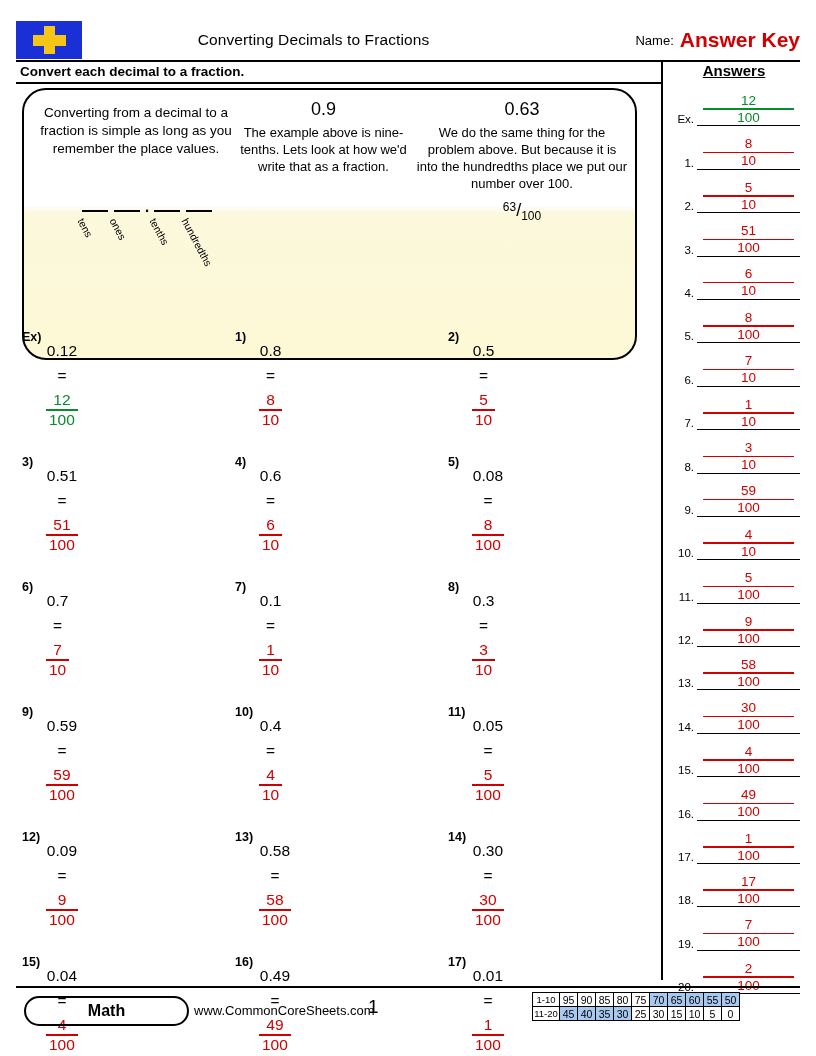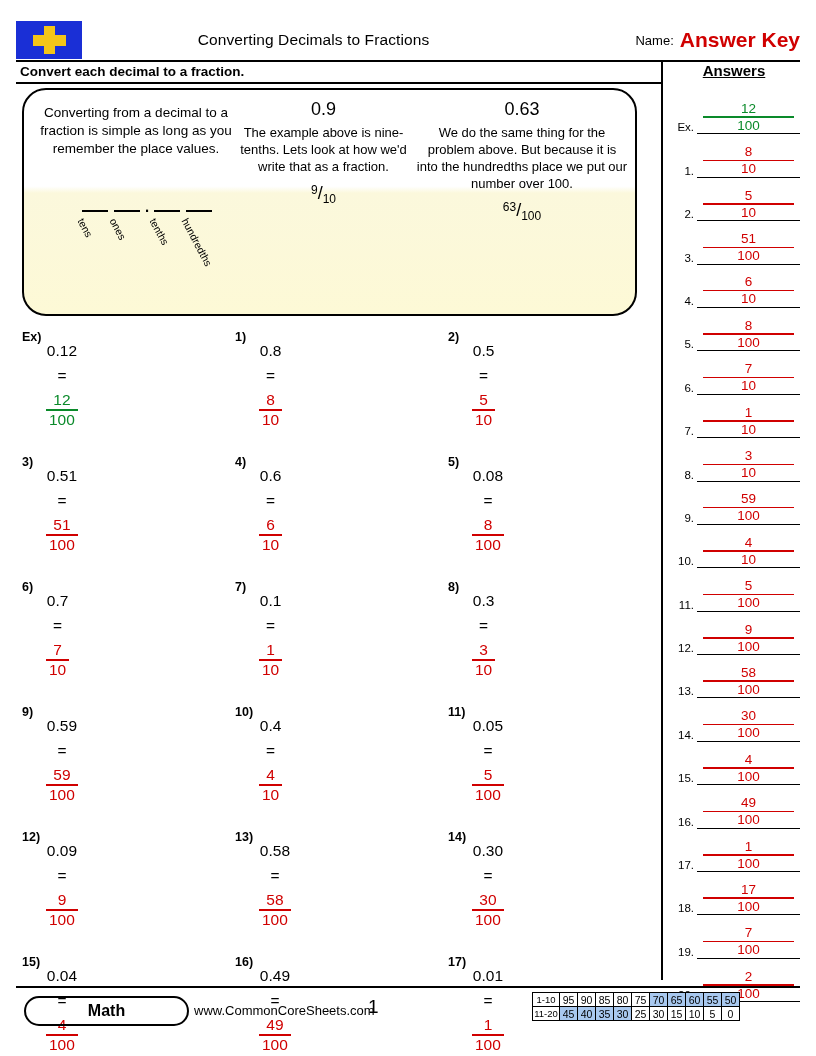--- a/index.html
+++ b/index.html
@@ -36,21 +36,21 @@
   .instruction {
     position:absolute; left:20px; top:64px; font-size:13.5px; font-weight:bold;
   }
   .hr-second { position:absolute; left:16px; top:82px; width:645px; height:2px; background:#000; }
 
   
   .vdiv { position:absolute; left:661px; top:60px; width:2px; height:920px; background:#000; }
 
   
   .infobox {
-    position:absolute; left:22px; top:88px; width:615px; height:228px;
+    position:absolute; left:22px; top:88px; width:615px; height:272px;
     border:2px solid #000; border-radius:24px;
     background:linear-gradient(to bottom, #ffffff 0%, #ffffff 43%, #fbf8dc 46%, #fdf9d6 100%);
     box-sizing:border-box;
     overflow:hidden;
   }
   .info-col { position:absolute; box-sizing:border-box; }
   .info-col1 { left:16px; top:14px; width:192px; text-align:center; font-size:13.5px; line-height:1.35; }
   .info-col2 { left:212px; top:8px; width:175px; text-align:center; font-size:13px; line-height:1.3; }
   .info-col3 { left:392px; top:8px; width:212px; text-align:center; font-size:13px; line-height:1.3; }
   .big-dec { font-size:18px; margin-bottom:4px; }
@@ -85,21 +85,21 @@
   .frac .d { display:block; font-size:15.5px; padding:0 3px; }
   .frac.green { color:#0a8a2a; }
   .frac.green .bar { background:#0a8a2a; }
 
   
   .answers {
     position:absolute; left:668px; top:62px; width:132px;
   }
   .answers-title {
     text-align:center; font-weight:bold; font-size:15px; text-decoration:underline;
-    margin-bottom:12px;
+    margin-bottom:4px;
   }
   .arow { display:flex; align-items:flex-end; height:43.4px; }
   .alabel { width:26px; font-size:11.5px; text-align:right; padding-right:3px; padding-bottom:1px; }
   .aval {
     flex:1 1 auto; border-bottom:1.5px solid #000; text-align:center;
     color:#d00000; line-height:1.0; padding-bottom:1px;
   }
   .aval .n { display:block; font-size:13.5px; }
   .aval .bar { display:block; height:1.5px; background:#d00000; margin:1px 6px; }
   .aval .d { display:block; font-size:13.5px; }
@@ -149,23 +149,20 @@
   <div class="instruction">Convert each decimal to a fraction.</div>
   <div class="hr-second"></div>
   <div class="vdiv"></div>
 
   <div class="infobox">
     <div class="info-col info-col1">Converting from a decimal to a fraction is simple as long as you remember the place values.</div>
 
     <div class="info-col info-col2">
       <div class="big-dec">0.9</div>
       <div>The example above is nine-tenths. Lets look at how we'd write that as a fraction.</div>
-      <div class="mini-frac">
-        <span class="num">9</span><span class="sl">/</span><span class="den">10</span>
-      </div>
     </div>
 
     <div class="info-col info-col3">
       <div class="big-dec">0.63</div>
       <div>We do the same thing for the problem above. But because it is into the hundredths place we put our number over 100.</div>
       <div class="mini-frac">
         <span class="num">63</span><span class="sl">/</span><span class="den">100</span>
       </div>
     </div>
 

